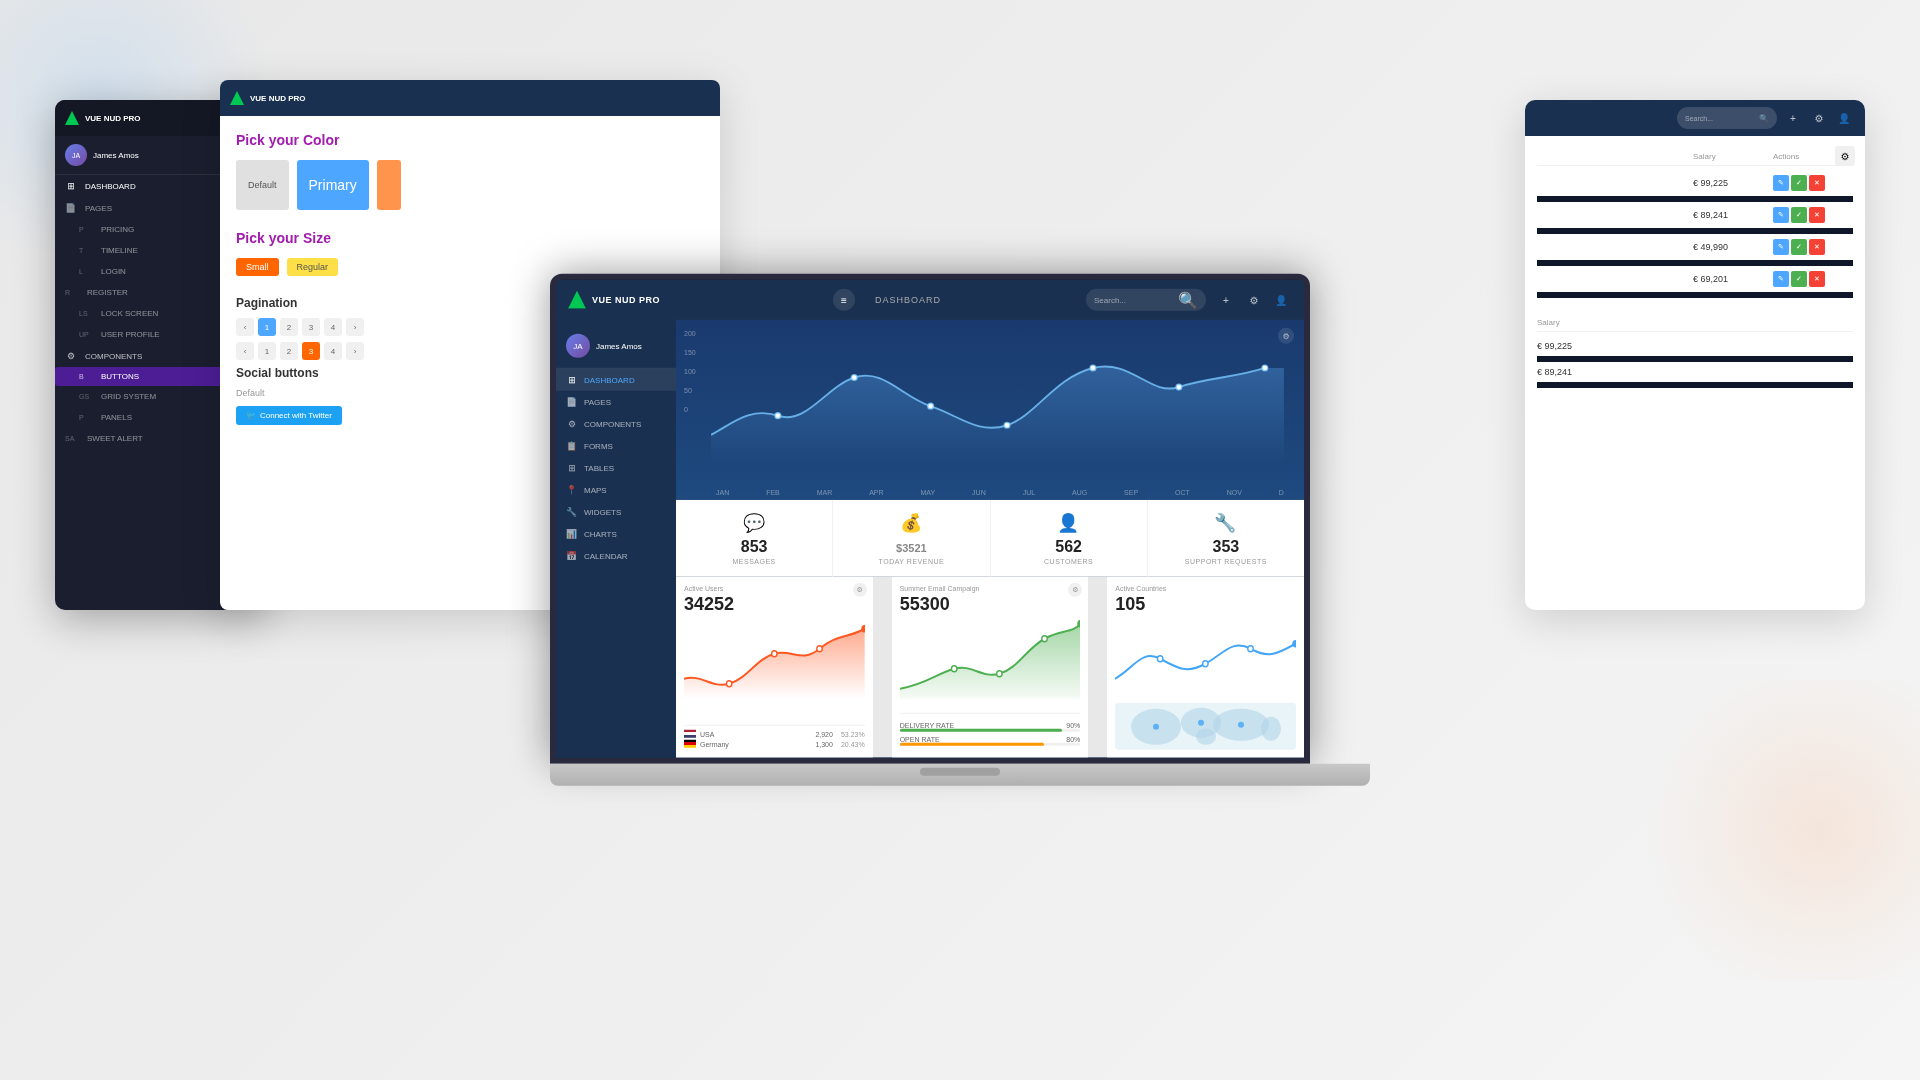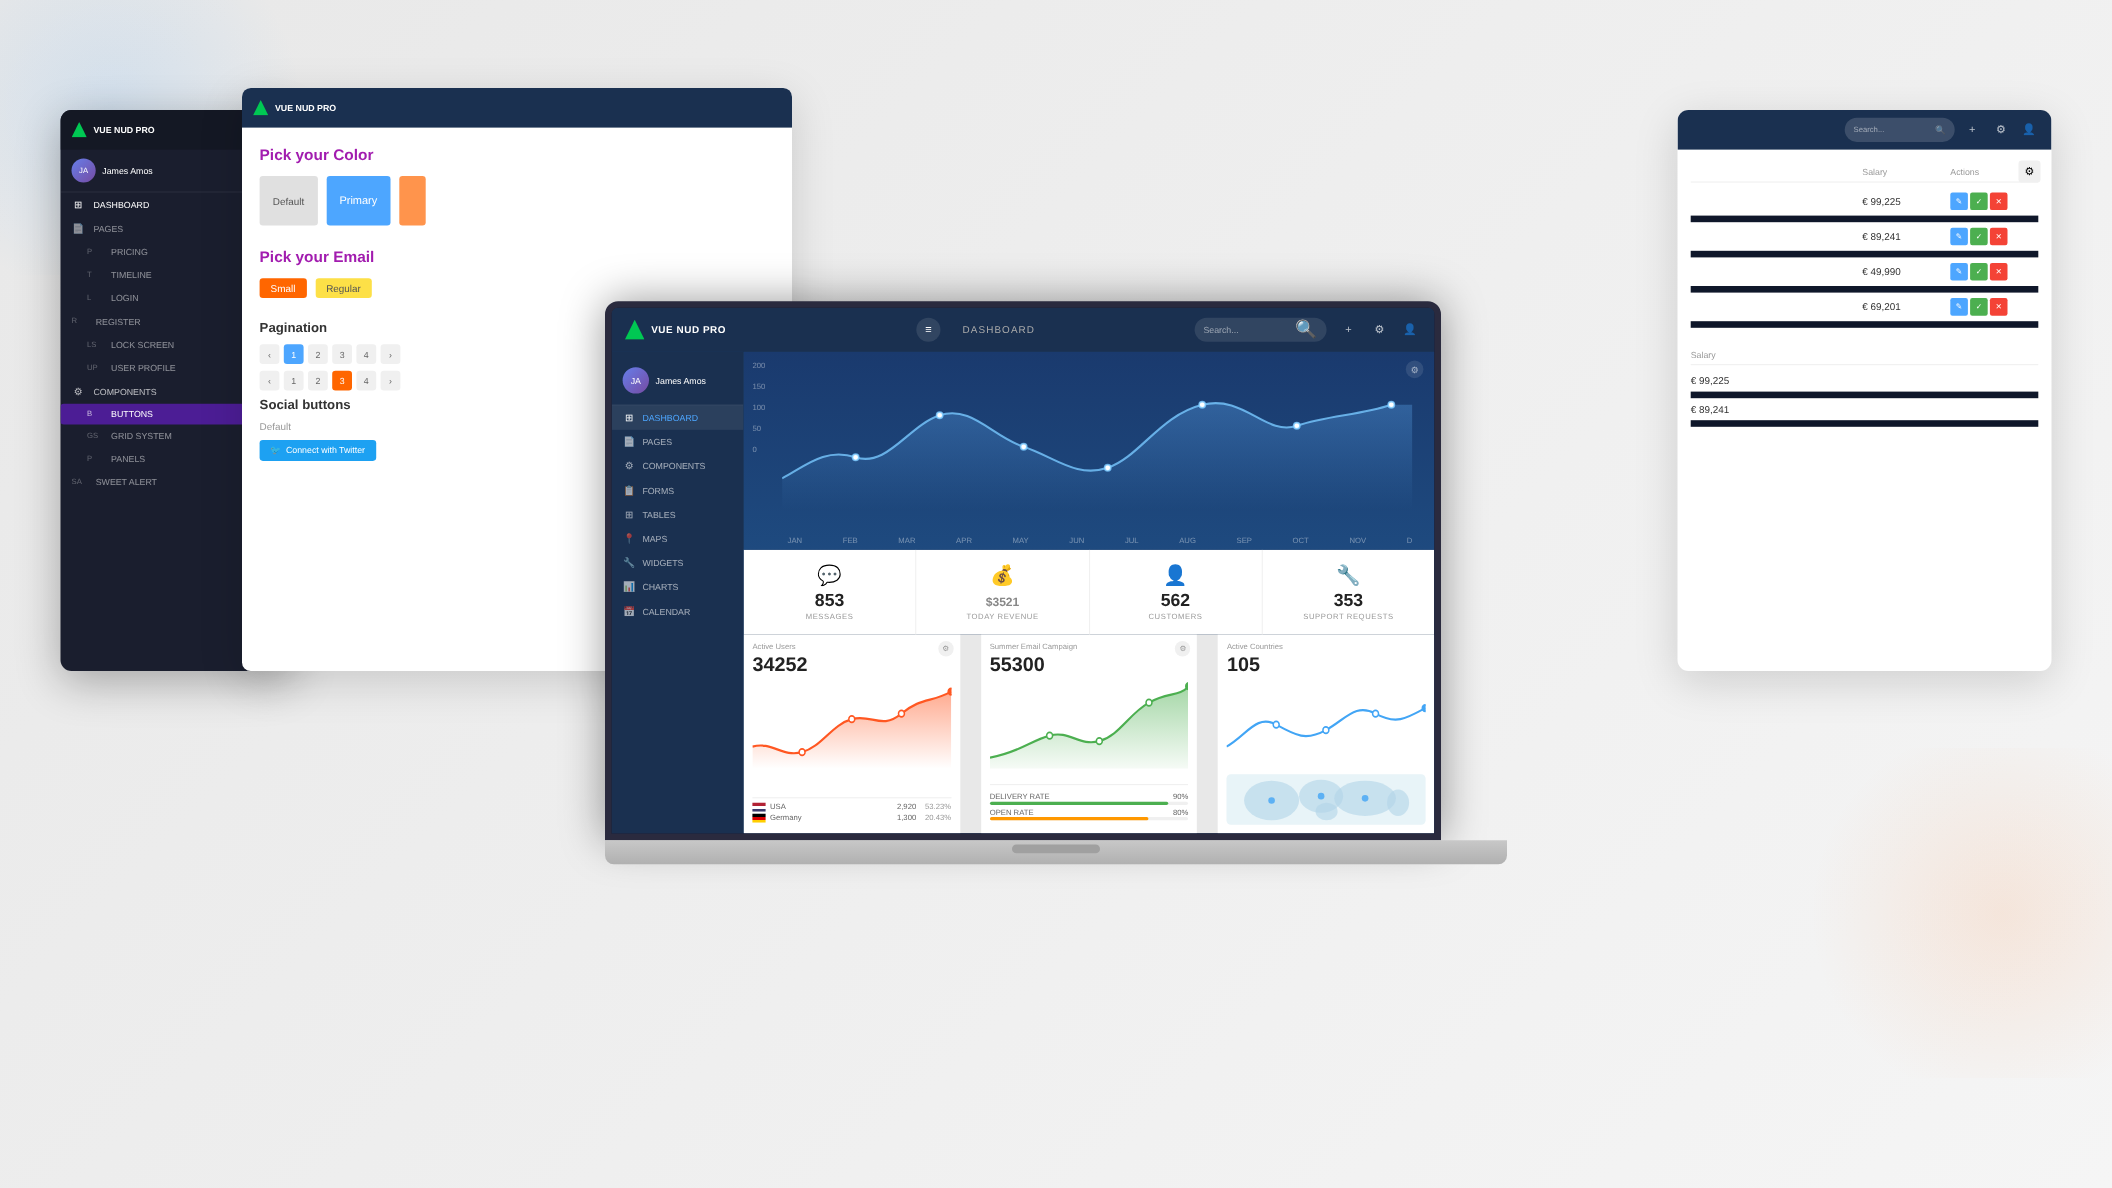--- a/index.html
+++ b/index.html
@@ -593,21 +593,21 @@
       font-size: 9px;
       cursor: pointer;
       color: #555;
     }
 
     .bg-btn-primary {
       padding: 17px 12px;
       background: #4da6ff;
       border: none;
       border-radius: 3px;
-      font-size: 10px;
+      font-size: 14px;
       cursor: pointer;
       color: #fff;
     }
 
     .bg-btn-orange {
       padding: 5px 12px;
       background: #ff6600;
       border: none;
       border-radius: 3px;
       font-size: 9px;
@@ -930,21 +930,21 @@
       <span style="font-size:8px;font-weight:700;color:#fff">VUE NUD PRO</span>
     </div>
     <div class="bg-center-content">
       <div class="bg-center-section-title">Pick your Color</div>
       <div class="bg-center-btns">
         <button class="bg-btn-default">Default</button>
         <button class="bg-btn-primary">Primary</button>
         <button class="bg-btn-orange" style="opacity:0.7"></button>
       </div>
 
-      <div class="bg-center-section-title">Pick your Email</div>
+      <div class="bg-center-section-title">Pick your Size</div>
       <div class="bg-center-btns">
         <button class="bg-btn-small-active">Small</button>
         <button class="bg-btn-small">Regular</button>
       </div>
 
       <div class="bg-section-title2">Pagination</div>
       <div class="pagination-row">
         <div class="pg-arrow">‹</div>
         <div class="pg-num active">1</div>
         <div class="pg-num">2</div>

